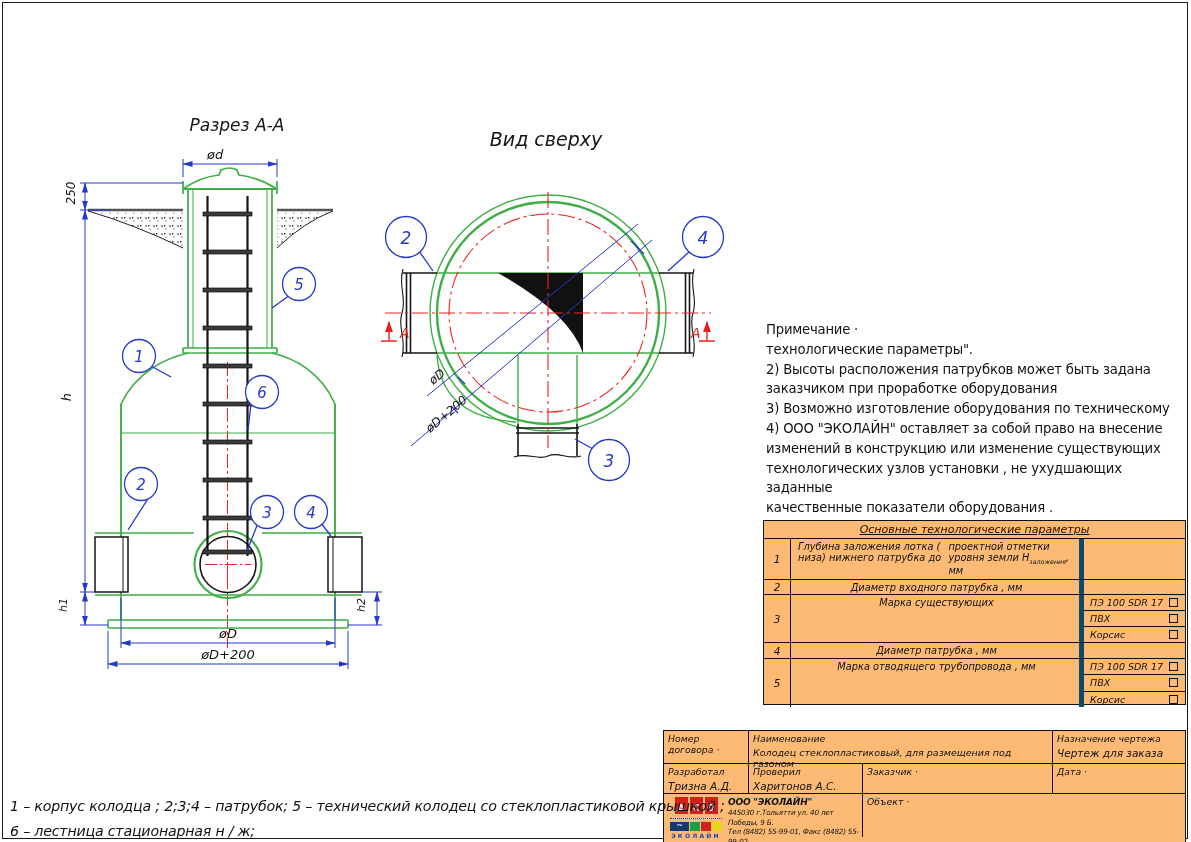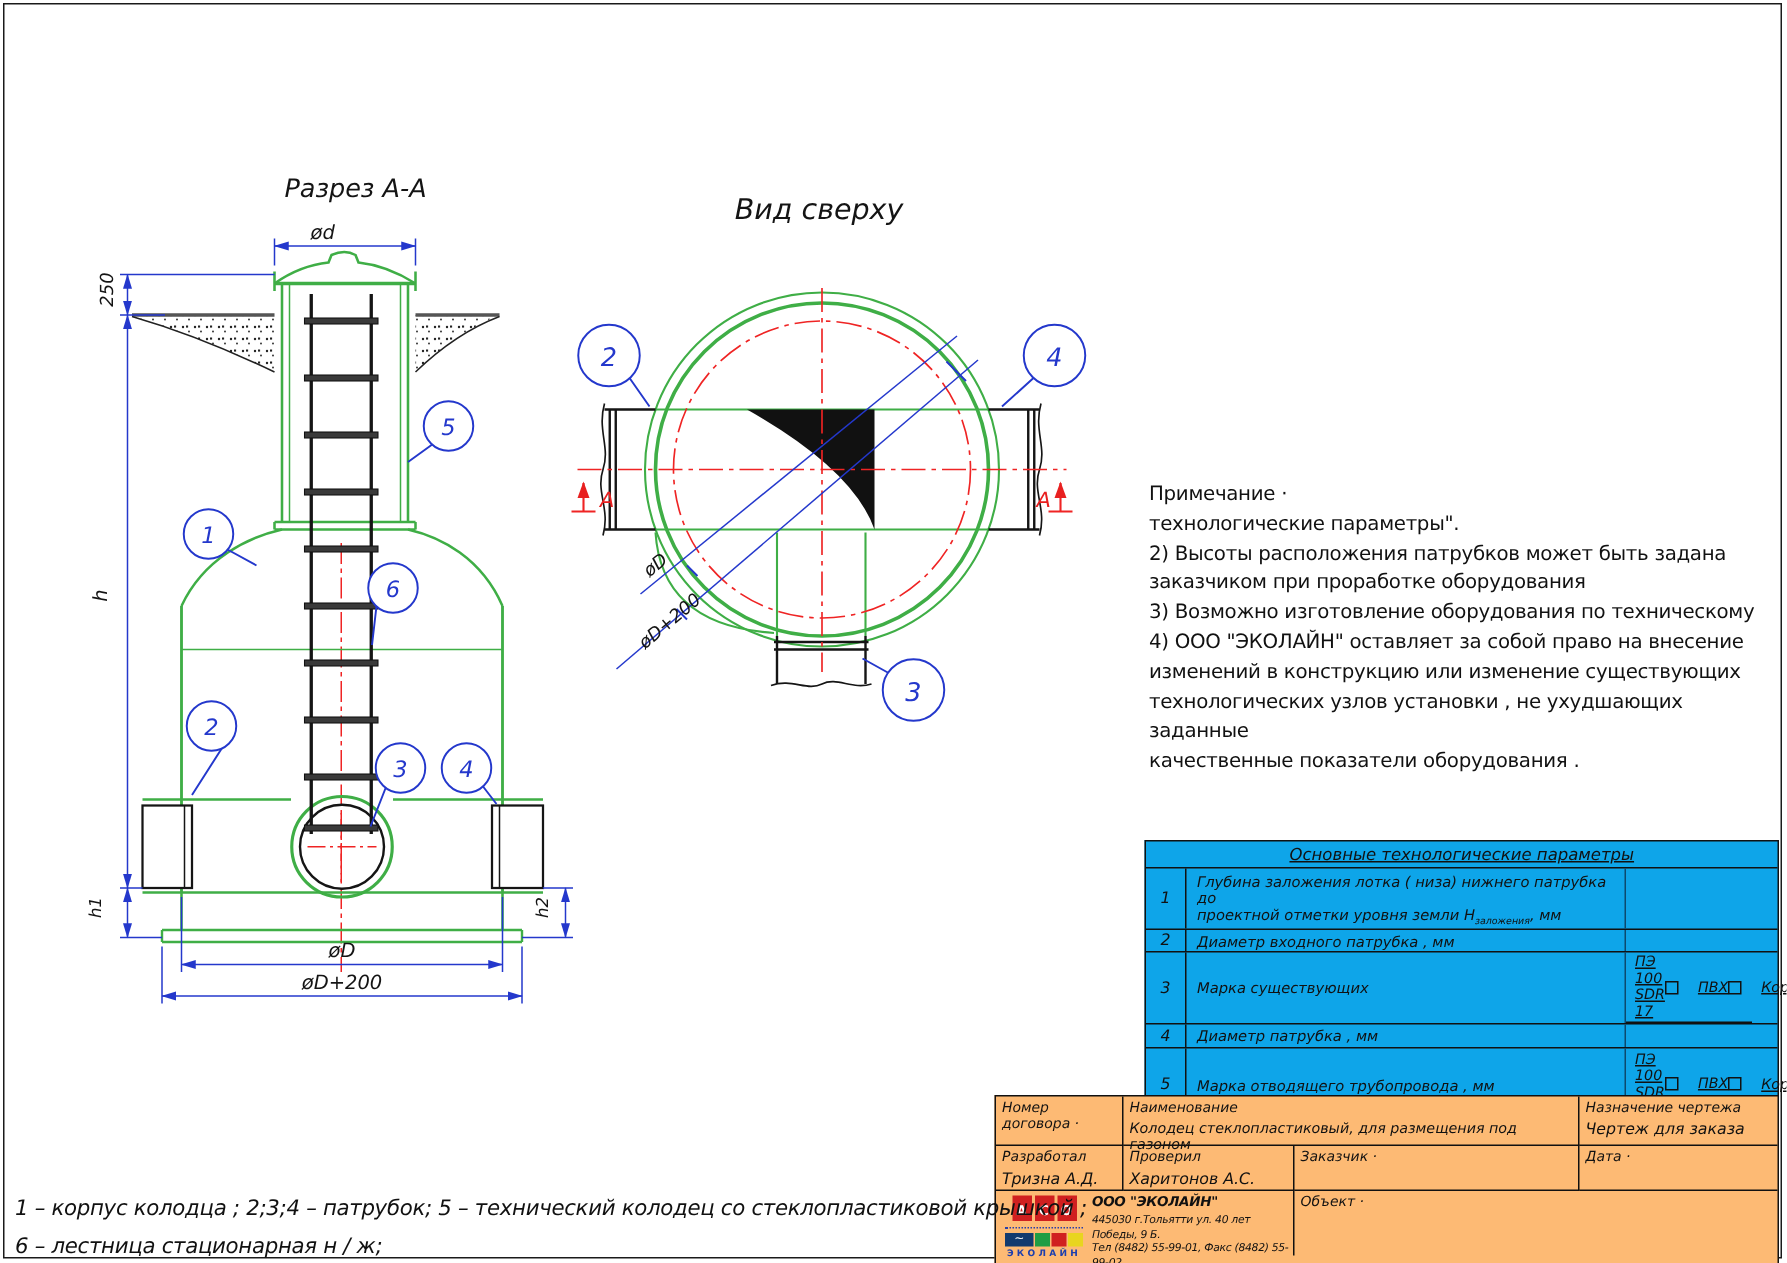--- a/index.html
+++ b/index.html
@@ -6,33 +6,33 @@
   body{width:1191px;height:842px;position:relative;overflow:hidden;
        font-family:"DejaVu Sans",sans-serif;color:#141414;}
   .sheet{position:absolute;left:2px;top:2px;width:1184px;height:835px;
          border:1.5px solid #1a1a1a;background:#fff;}
   svg{position:absolute;left:0;top:0;}
   
   .notes{position:absolute;left:766px;top:320px;width:420px;
          font-size:13.2px;line-height:19.8px;color:#111;
          letter-spacing:-0.2px;}
   
-  .ptable{position:absolute;left:763px;top:560px;width:423px;height:185px;
-          border:1.6px solid #111;box-sizing:border-box;background:#0ea5e9;
+  .ptable{position:absolute;left:763px;top:520px;width:423px;height:185px;
+          border:1.6px solid #111;box-sizing:border-box;background:#fdba74;
           font-style:italic;color:#111;}
   .ptable .hd{height:17px;border-bottom:1.2px solid #111;display:flex;
           align-items:center;justify-content:center;font-size:11px;}
   .ptable .hd span{text-decoration:underline;}
   .prow{display:flex;border-bottom:1px solid #111;box-sizing:border-box;}
   .prow:last-child{border-bottom:none;}
   .pnum{width:27px;border-right:1px solid #111;display:flex;align-items:center;
         justify-content:center;font-size:10.5px;flex:none;box-sizing:border-box;}
-  .pdesc{flex:1;border-right:1px solid #0c4a6e;font-size:9.8px;padding:2px 4px 0 7px;
-         box-sizing:border-box;display:flex;flex-direction:column;justify-content:center;}
-  .popt{width:101px;flex:none;display:flex;flex-direction:row;box-sizing:border-box;text-decoration:underline;}
+  .pdesc{flex:1;border-right:5px solid #0c4a6e;font-size:9.8px;padding:2px 4px 0 7px;
+         box-sizing:border-box;display:flex;justify-content:center;}
+  .popt{width:101px;flex:none;display:flex;flex-direction:column;box-sizing:border-box;}
   .optline{flex:1;display:flex;align-items:center;justify-content:space-between;
            padding:0 7px 0 6px;font-size:9.5px;border-bottom:1px solid #111;box-sizing:border-box;}
   .optline:last-child{border-bottom:none;}
   .cb{width:7px;height:7px;border:1.1px solid #111;display:inline-block;flex:none;}
   sub.small{font-size:6.3px;}
   
   .tblock{position:absolute;left:663px;top:730px;width:523px;height:131px;
           border:1.8px solid #111;box-sizing:border-box;background:#fdba74;
           font-style:italic;color:#111;}
   .cell{position:absolute;box-sizing:border-box;border-right:1px solid #111;

